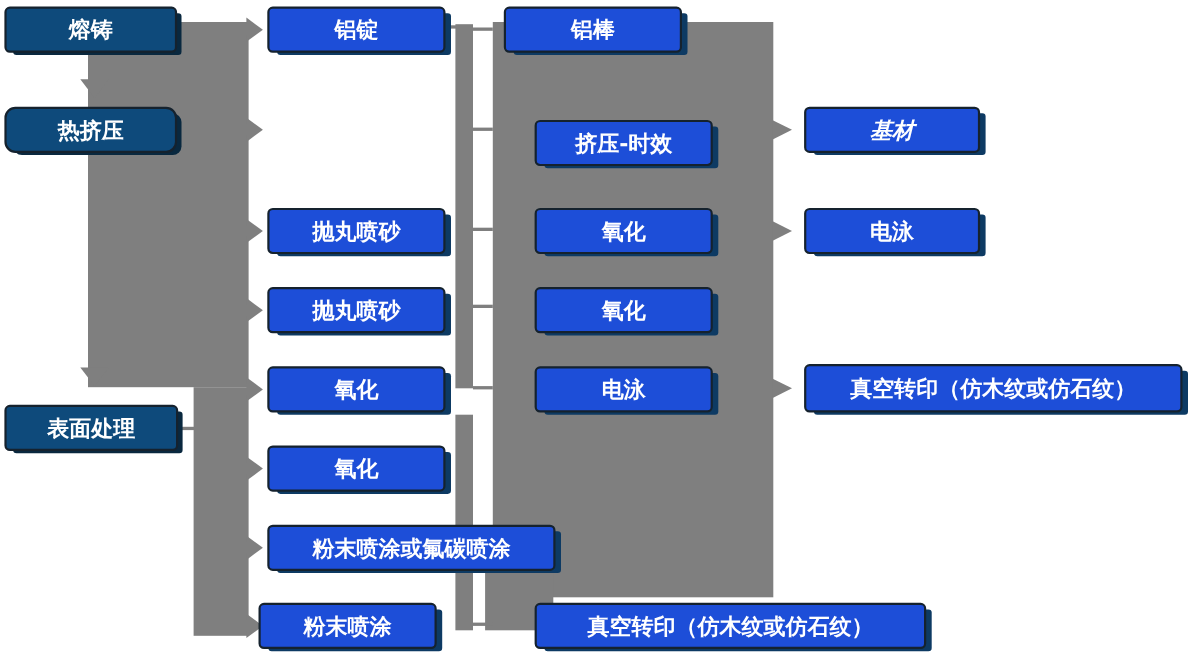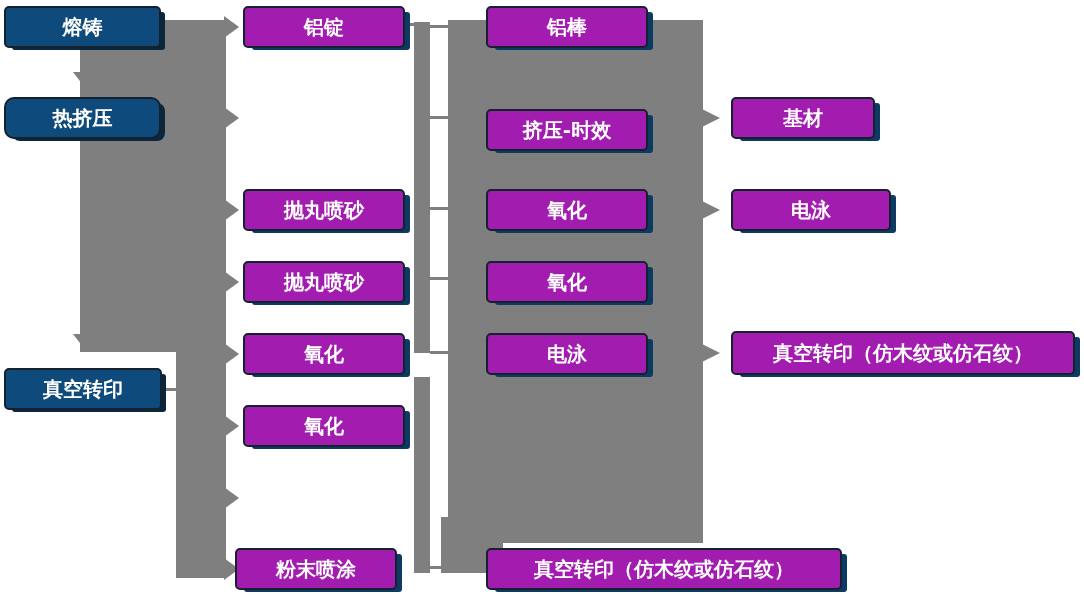--- a/index.html
+++ b/index.html
@@ -9,21 +9,21 @@
     padding-left:44px;
   }
   .gray{position:absolute;background:#7f7f7f;z-index:1;}
   .node{
     position:absolute;box-sizing:border-box;z-index:2;
     border:2px solid #15222e;border-radius:5px;
     color:#ffffff;font-weight:bold;font-size:20px;line-height:1;
     display:flex;align-items:center;justify-content:center;
     white-space:nowrap;
   }
-  .node.primary{background:#a21caf;box-shadow:7px 4px 0 -2px #0d3a63;}
+  .node.primary{background:#1d4ed8;box-shadow:7px 4px 0 -2px #0d3a63;}
   .node.dark{background:#0e4a7b;box-shadow:6px 4px 0 -2px #09283f;}
   .tri{position:absolute;width:0;height:0;z-index:1;}
   .tri.right{border-top:11px solid transparent;border-bottom:11px solid transparent;border-left:15px solid #7f7f7f;}
   .tri.right-lg{border-top:9px solid transparent;border-bottom:9px solid transparent;border-left:18px solid #7f7f7f;}
   .tri.down{border-left:13px solid transparent;border-right:13px solid transparent;border-top:17px solid #7f7f7f;}
   .thin{height:3px;}
 </style>
 </head>
 <body>
 
@@ -61,62 +61,65 @@
   <div class="tri right-lg" style="left:702px;top:201px;"></div>
   <div class="tri right-lg" style="left:702px;top:344px;"></div>
 
   <div class="node dark" style="left:4px;top:6px;width:157px;height:42px;">
       <span>熔铸</span>
     </div>
   <div class="node dark" style="left:4px;top:97px;width:157px;height:42px;border-radius:10px;">
       <span>热挤压</span>
     </div>
   <div class="node dark" style="left:4px;top:368px;width:158px;height:42px;">
-      <span>真空转印</span>
+      <span>表面处理</span>
     </div>
 
   <div class="node primary" style="left:243px;top:6px;width:162px;height:42px;">
       <span>铝锭</span>
     </div>
   <div class="node primary" style="left:243px;top:189px;width:162px;height:42px;">
       <span>抛丸喷砂</span>
     </div>
   <div class="node primary" style="left:243px;top:261px;width:162px;height:42px;">
       <span>抛丸喷砂</span>
     </div>
   <div class="node primary" style="left:243px;top:333px;width:162px;height:42px;">
       <span>氧化</span>
     </div>
   <div class="node primary" style="left:243px;top:405px;width:162px;height:42px;">
       <span>氧化</span>
     </div>
+  <div class="node primary" style="left:243px;top:477px;width:262px;height:42px;">
+      <span>粉末喷涂或氟碳喷涂</span>
+    </div>
   <div class="node primary" style="left:235px;top:548px;width:162px;height:42px;">
       <span>粉末喷涂</span>
     </div>
 
-  <div class="node primary" style="left:486px;top:6px;width:162px;height:42px;">
+  <div class="node primary" style="left:458px;top:6px;width:162px;height:42px;">
       <span>铝棒</span>
     </div>
   <div class="node primary" style="left:486px;top:109px;width:162px;height:42px;">
       <span>挤压-时效</span>
     </div>
   <div class="node primary" style="left:486px;top:189px;width:162px;height:42px;">
       <span>氧化</span>
     </div>
   <div class="node primary" style="left:486px;top:261px;width:162px;height:42px;">
       <span>氧化</span>
     </div>
   <div class="node primary" style="left:486px;top:333px;width:162px;height:42px;">
       <span>电泳</span>
     </div>
   <div class="node primary" style="left:486px;top:548px;width:356px;height:42px;">
       <span>真空转印（仿木纹或仿石纹）</span>
     </div>
 
-  <div class="node primary" style="left:731px;top:97px;width:144px;height:42px;">
+  <div class="node primary" style="left:731px;top:97px;width:160px;height:42px;font-style:italic;">
       <span>基材</span>
     </div>
   <div class="node primary" style="left:731px;top:189px;width:160px;height:42px;">
       <span>电泳</span>
     </div>
   <div class="node primary" style="left:731px;top:331px;width:344px;height:44px;">
       <span>真空转印（仿木纹或仿石纹）</span>
     </div>
 
 </div>

